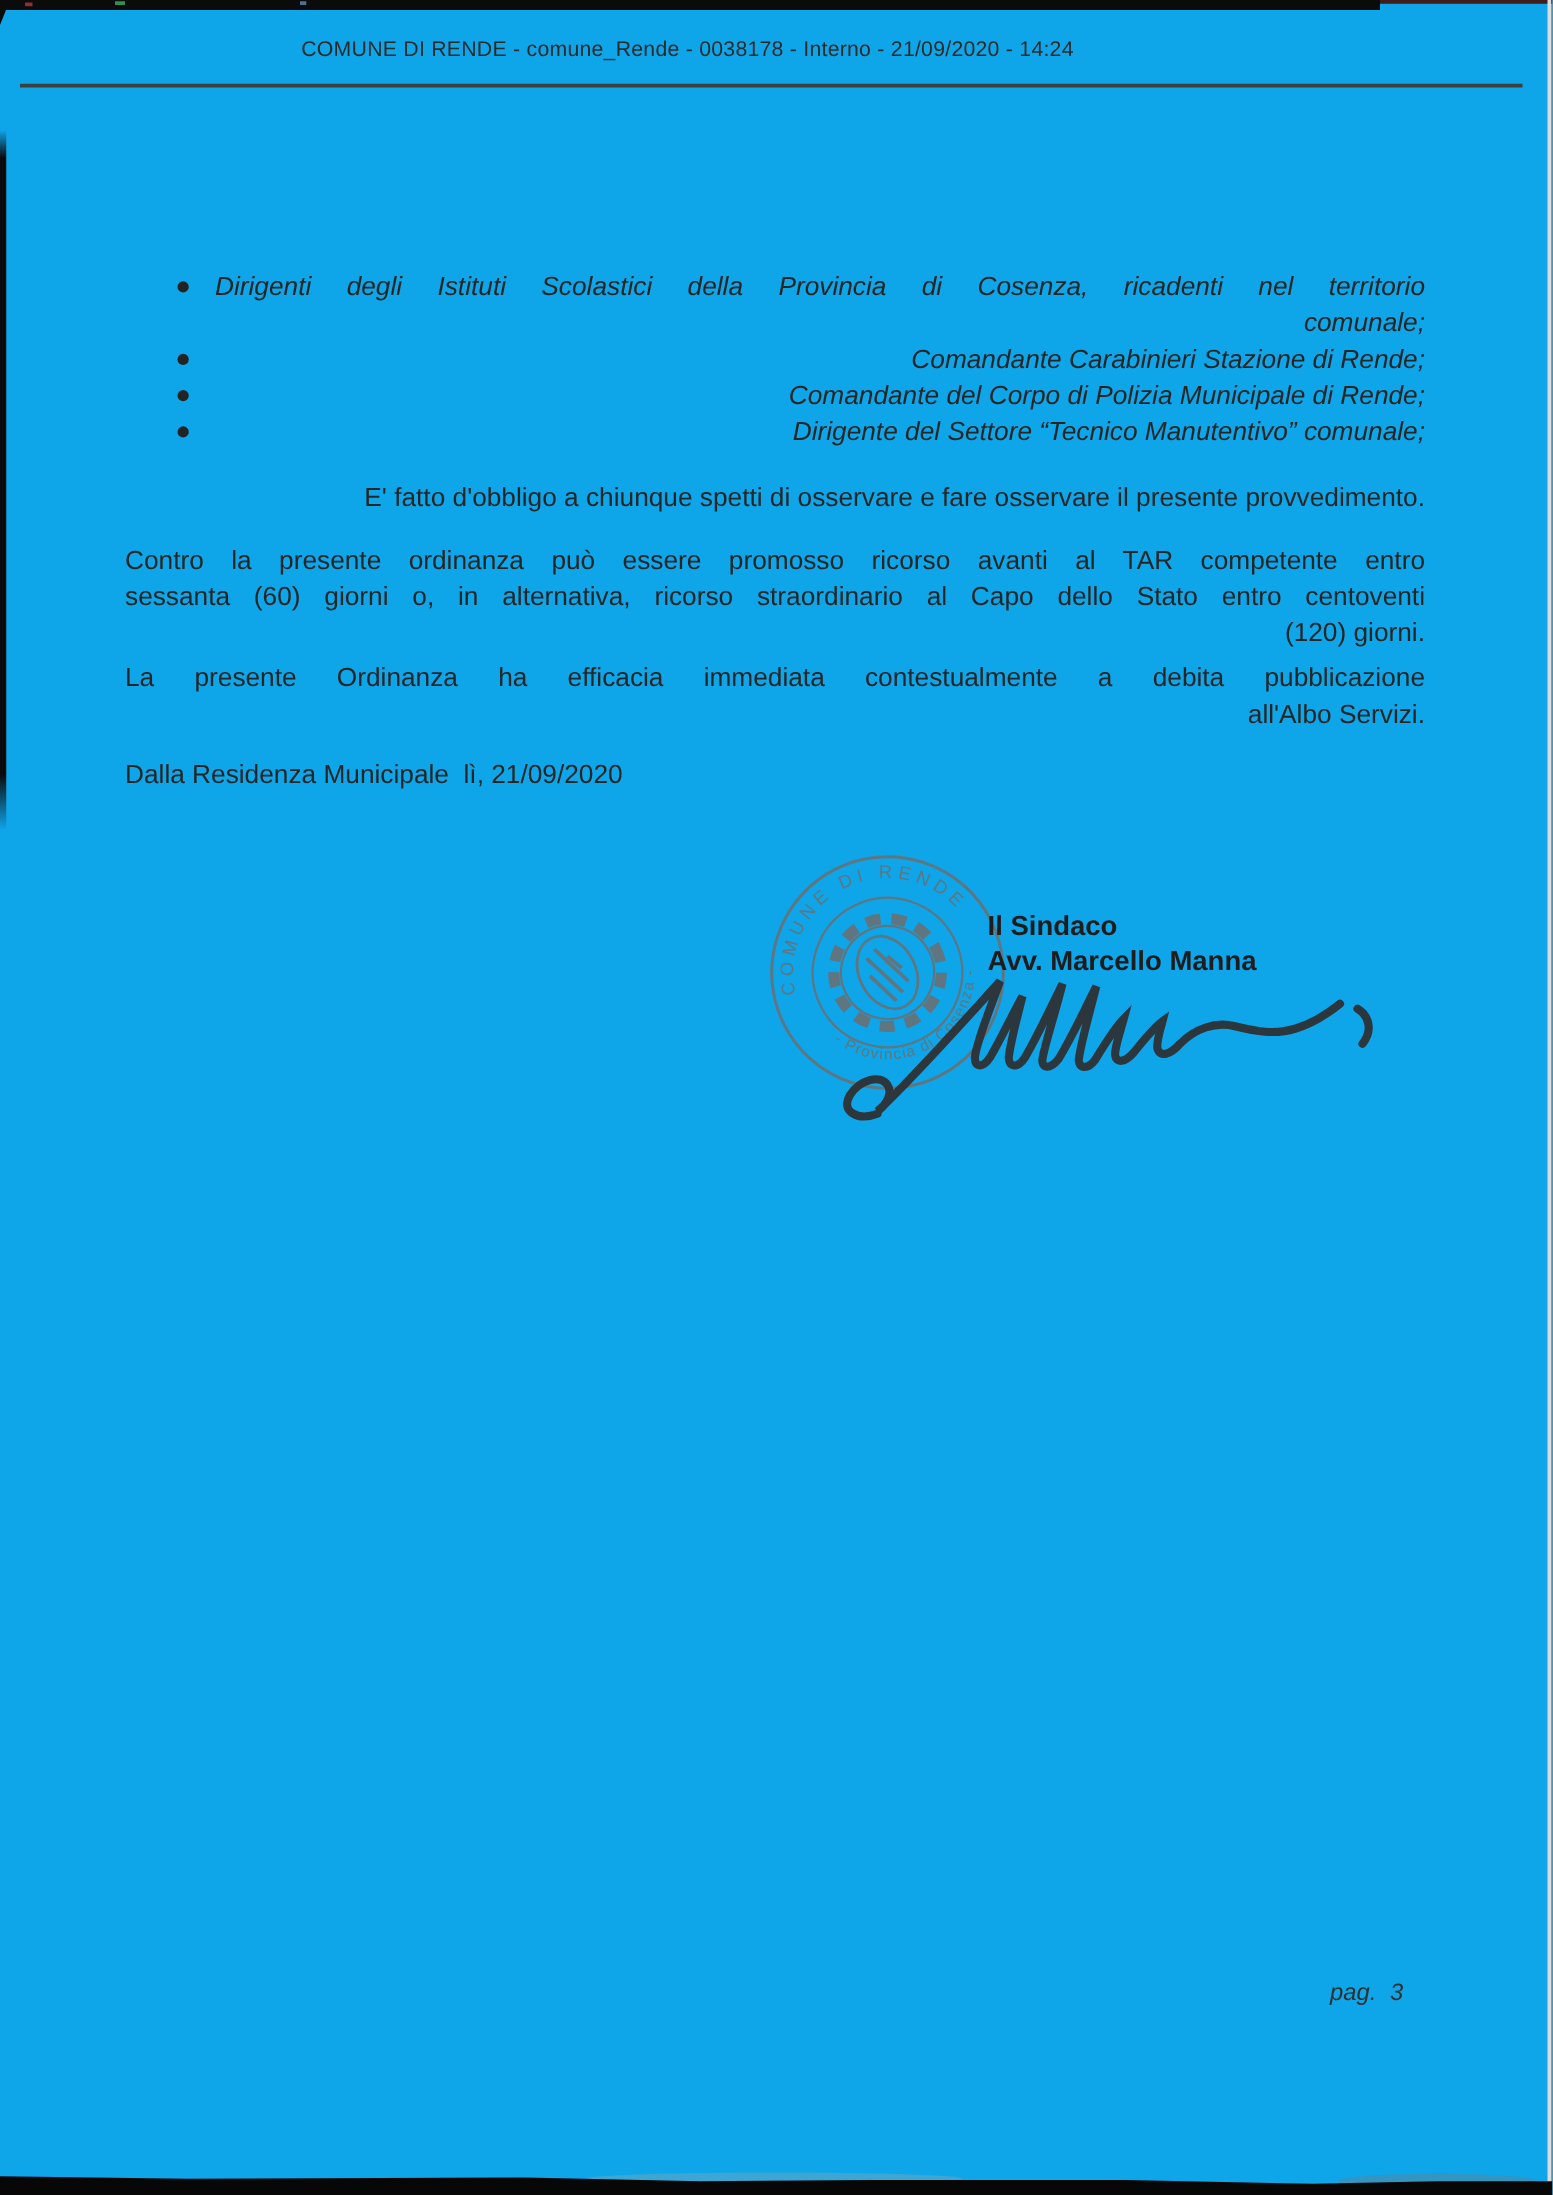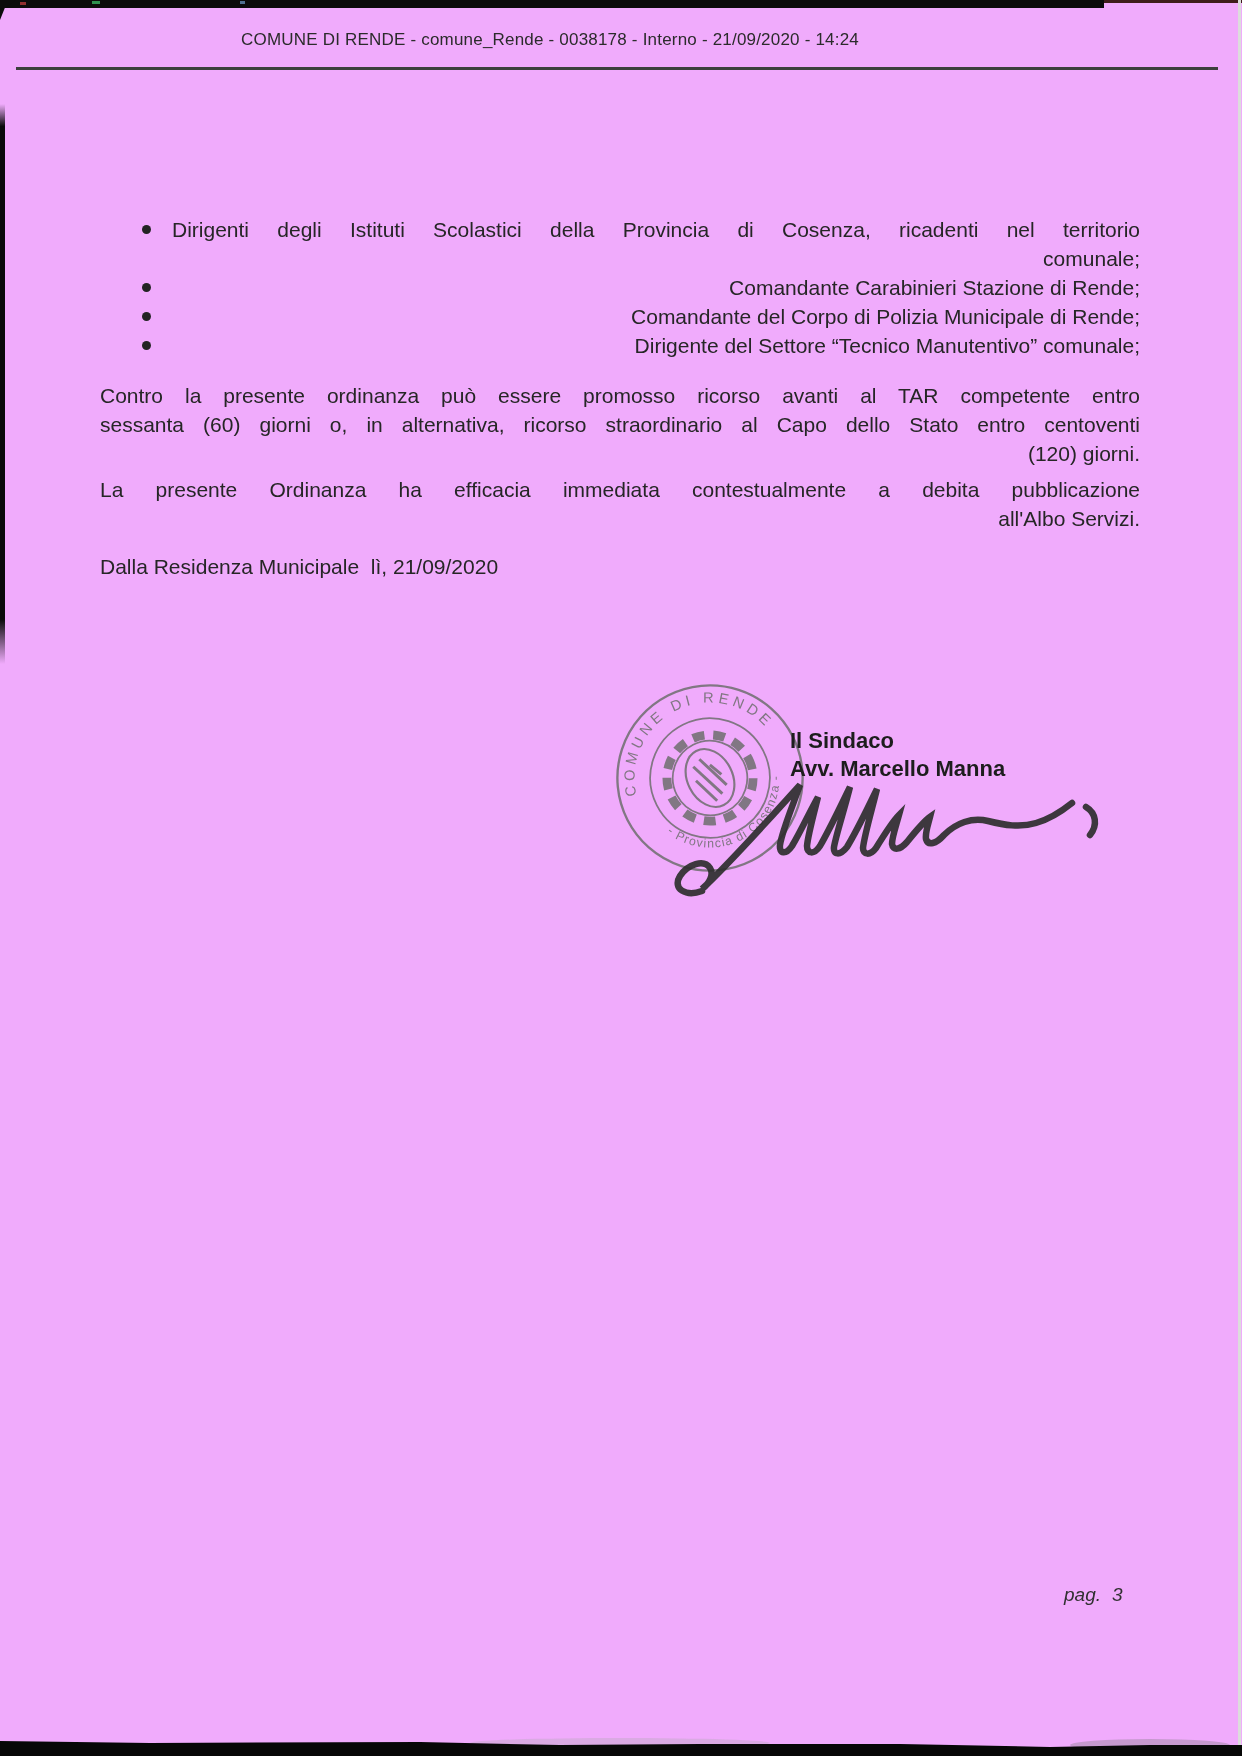--- a/index.html
+++ b/index.html
@@ -1,38 +1,38 @@
 <!DOCTYPE html>
 <html><head>
 <meta charset="utf-8">
 <style>
   html,body{margin:0;padding:0;background:#888;}
   .page{
-    position:relative; width:1242px; height:1756px; background:#f0abfc;
+    position:relative; width:1242px; height:1756px; background:#0ea5e9;
     overflow:hidden; font-family:"Liberation Sans","DejaVu Sans",sans-serif;
     color:#262626;
   }
   
   .edge-top-red{position:absolute;left:0;top:0;width:1242px;height:3px;background:#3f1d1b;}
   .edge-top{position:absolute;left:0;top:0;width:1104px;height:8px;background:#0b0b0b;}
   .edge-corner{position:absolute;left:0;top:0;width:16px;height:20px;background:#0b0b0b;
     clip-path:polygon(0 0,100% 0,30% 40%,0 100%);}
   .speck{position:absolute;height:3px;}
   .edge-left{position:absolute;left:0;top:104px;width:5px;height:560px;
     background:linear-gradient(180deg,rgba(10,10,10,0) 0%,#0a0a0a 4%,#0a0a0a 92%,rgba(10,10,10,0) 100%);}
   .edge-right{position:absolute;right:1px;top:0;width:3px;height:1756px;background:#dcdcdc;}
   .edge-bottom{position:absolute;left:0;top:1734px;width:1242px;height:22px;}
   
   .hdr{position:absolute;left:0;top:30px;width:1100px;text-align:center;
     font-size:17px;letter-spacing:.2px;color:#2b2b2b;}
   .hdr-line{position:absolute;left:16px;top:67px;width:1202px;height:3px;background:#3c403c;}
   
   .content{position:absolute;left:100px;top:215px;width:1040px;font-size:21px;line-height:29px;}
   ul.recips{list-style:none;margin:0;padding:0;}
-  ul.recips li{position:relative;padding-left:72px;}
+  ul.recips li{position:relative;padding-left:72px;font-style:italic;}
   .dot{position:absolute;left:42px;top:10px;width:9px;height:9px;border-radius:50%;background:#232323;}
   .jl{text-align:justify;text-align-last:justify;}
   .ll{text-align:right;}
   .para-ob{margin-top:24px;}
   .para-ap{margin-top:21px;}
   .para-ef{margin-top:7px;}
   .dateline{margin-top:19px;white-space:pre-wrap;}
   
   .sigblock{position:absolute;left:790px;top:727px;width:262px;text-align:left;
     font-size:22px;font-weight:bold;line-height:28px;color:#1d1d1d;}
@@ -64,20 +64,23 @@
       <li>
         <span class="dot"></span>
         <div class="ll">Comandante del Corpo di Polizia Municipale di Rende;</div>
       </li>
       <li>
         <span class="dot"></span>
         <div class="ll">Dirigente del Settore “Tecnico Manutentivo” comunale;</div>
       </li>
     </ul>
 
+    <div class="para-ob">
+      <div class="ll">E' fatto d'obbligo a chiunque spetti di osservare e fare osservare il presente provvedimento.</div>
+    </div>
 
     <div class="para-ap">
       <div class="jl">Contro la presente ordinanza può essere promosso ricorso avanti al TAR competente entro</div>
       <div class="jl">sessanta (60) giorni o, in alternativa, ricorso straordinario al Capo dello Stato entro centoventi</div>
       <div class="ll">(120) giorni.</div>
     </div>
 
     <div class="para-ef">
       <div class="jl">La presente Ordinanza ha efficacia immediata contestualmente a debita pubblicazione</div>
       <div class="ll">all'Albo Servizi.</div>

